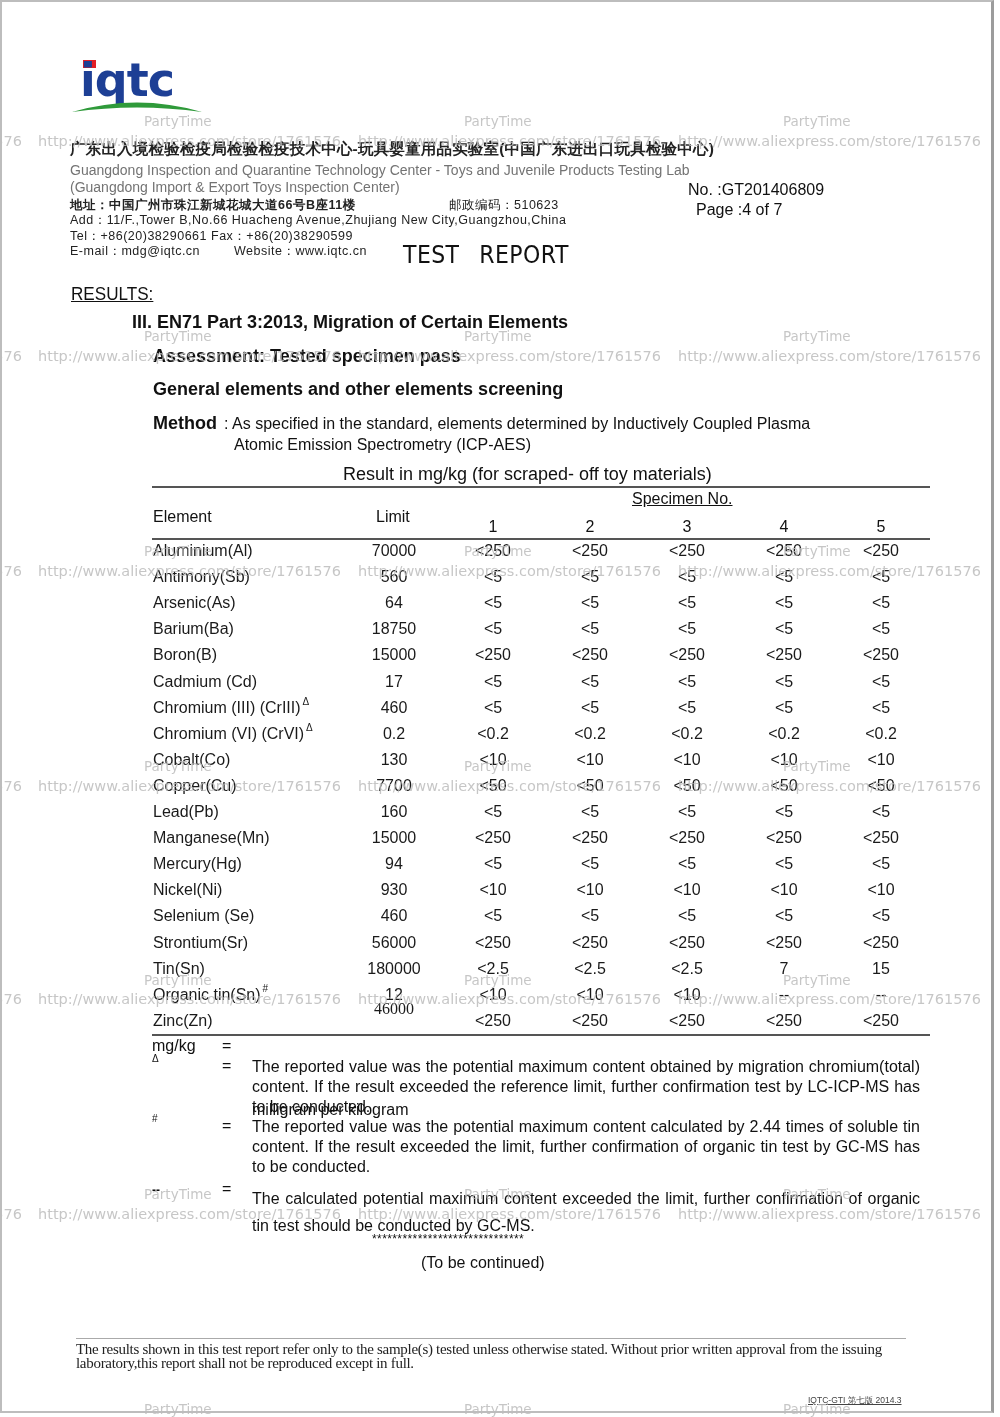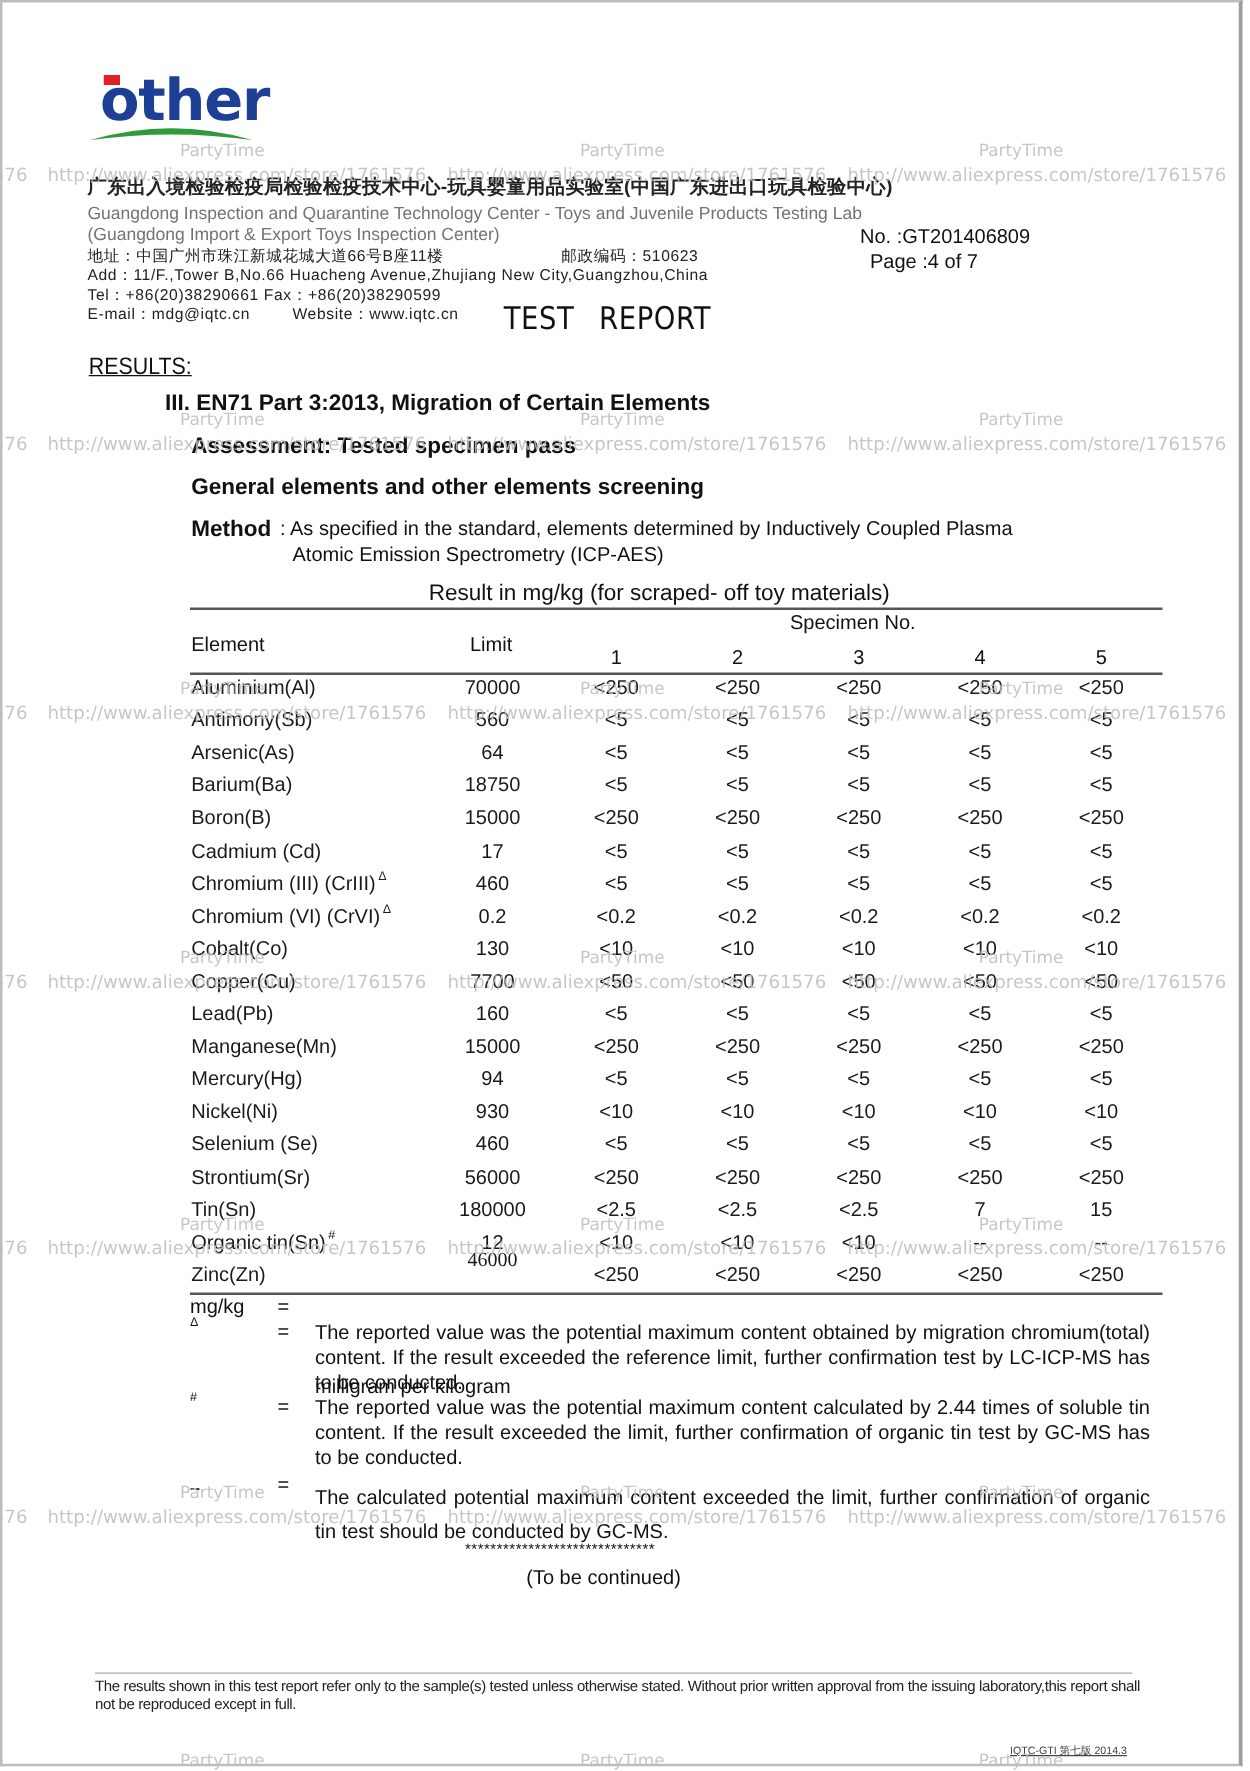--- a/index.html
+++ b/index.html
@@ -43,67 +43,67 @@
 
   .sup { font-size:10px; vertical-align:top; position:relative; top:-3px; margin-left:2px; }
 
   .notes { font-size:16px; color:#111; }
   .note-text { position:absolute; left:252px; width:668px; font-size:16px; line-height:20px;
                text-align:justify; text-align-last:left; }
   .stars { left:372px; top:1232px; font-size:12px; letter-spacing:0.4px; }
   .cont { left:421px; top:1254px; font-size:16px; }
 
   .footer-rule { position:absolute; left:76px; top:1338px; width:830px; height:1px; background:#aaa; }
-  .footer-text { position:absolute; left:76px; top:1342px; width:840px; font-size:12px; line-height:14px;
-                 color:#222; letter-spacing:-0.3px; }
+  .footer-text { position:absolute; left:76px; top:1342px; width:840px; font-size:15px; line-height:14px;
+                 color:#222; letter-spacing:-0.3px;font-family:Liberation Serif, serif; }
   .footer-code { left:808px; top:1395px; font-size:8.5px; color:#444;text-decoration:underline; }
 
   
   .wm { position:absolute; color:#bdbdbd; font-family:"DejaVu Sans", sans-serif; font-size:13.5px;
         white-space:nowrap; pointer-events:none; opacity:0.85; }
   .wm-url { font-size:14.5px; }
 </style>
 </head>
 <body>
 
 <div class="page-border"></div>
 
 <div class="logo">
   <div class="logo-dot"></div>
-  <div class="logo-text">other</div>
+  <div class="logo-text">iqtc</div>
   <svg class="logo-swoosh" viewBox="0 0 134 16">
     <path d="M2 15 Q67 -4 132 15 Q67 6 2 15 Z" fill="#2f9a3a"></path>
   </svg>
 </div>
 
 <div class="abs cn-title">广东出入境检验检疫局检验检疫技术中心-玩具婴童用品实验室(中国广东进出口玩具检验中心)</div>
 <div class="abs hdr-line" style="left:70px;top:162px;">Guangdong Inspection and Quarantine Technology Center - Toys and Juvenile Products Testing Lab</div>
 <div class="abs hdr-line" style="left:70px;top:179px;">(Guangdong Import &amp; Export Toys Inspection Center)</div>
-<div class="abs hdr-small" style="left:70px;top:197px;">地址：中国广州市珠江新城花城大道66号B座11楼</div>
+<div class="abs hdr-small" style="left:70px;top:197px;font-weight:bold;">地址：中国广州市珠江新城花城大道66号B座11楼</div>
 <div class="abs hdr-small" style="left:449px;top:197px;">邮政编码：510623</div>
 <div class="abs hdr-small" style="left:70px;top:212px;">Add：11/F.,Tower B,No.66 Huacheng Avenue,Zhujiang New City,Guangzhou,China</div>
 <div class="abs hdr-small" style="left:70px;top:228px;">Tel：+86(20)38290661  Fax：+86(20)38290599</div>
 <div class="abs hdr-small" style="left:70px;top:243px;">E-mail：mdg@iqtc.cn</div>
 <div class="abs hdr-small" style="left:234px;top:243px;">Website：www.iqtc.cn</div>
 <div class="abs report-no">No.   :GT201406809</div>
 <div class="abs report-page">Page :4 of 7</div>
 <div class="abs test-report">TEST  REPORT</div>
 
 <div class="abs results">RESULTS:</div>
 <div class="abs sec-title">III. EN71 Part 3:2013, Migration of Certain Elements</div>
 <div class="abs assess">Assessment: Tested specimen pass</div>
 <div class="abs screen">General elements and other elements screening</div>
 <div class="abs method-l">Method</div>
 <div class="abs method-t" style="left:224px;">: As specified in the standard, elements determined by Inductively Coupled Plasma</div>
 <div class="abs method-t2">Atomic Emission Spectrometry (ICP-AES)</div>
 <div class="abs result-cap">Result in mg/kg (for scraped- off toy materials)</div>
 
 <div>
   <div class="rule" style="top:486px;height:2px;"></div>
-  <div class="abs th" style="left:632px;top:490px;">Specimen No.</div>
+  <div class="abs th" style="left:632px;top:490px;text-decoration:underline;">Specimen No.</div>
   <div class="abs th" style="left:153px;top:508px;">Element</div>
   <div class="abs th" style="left:376px;top:508px;">Limit</div>
   <div class="abs th num" style="left:453px;top:518px;">1</div>
   <div class="abs th num" style="left:550px;top:518px;">2</div>
   <div class="abs th num" style="left:647px;top:518px;">3</div>
   <div class="abs th num" style="left:744px;top:518px;">4</div>
   <div class="abs th num" style="left:841px;top:518px;">5</div>
   <div class="rule" style="top:538px;height:2px;"></div>
 
   <div id="table-body">

